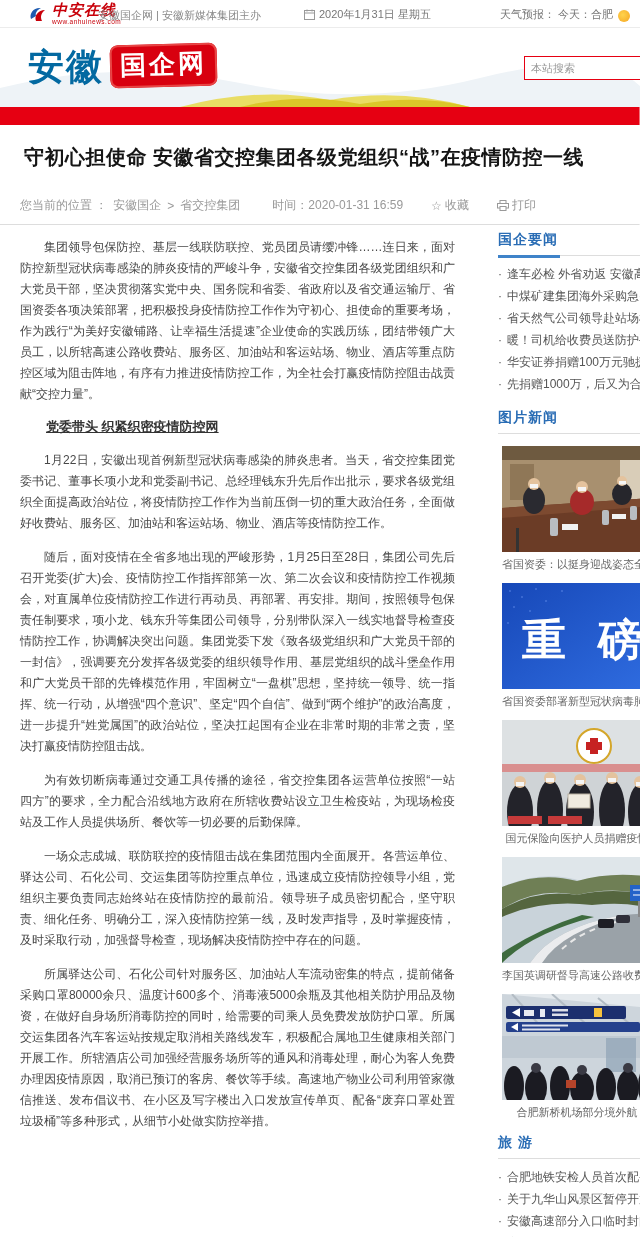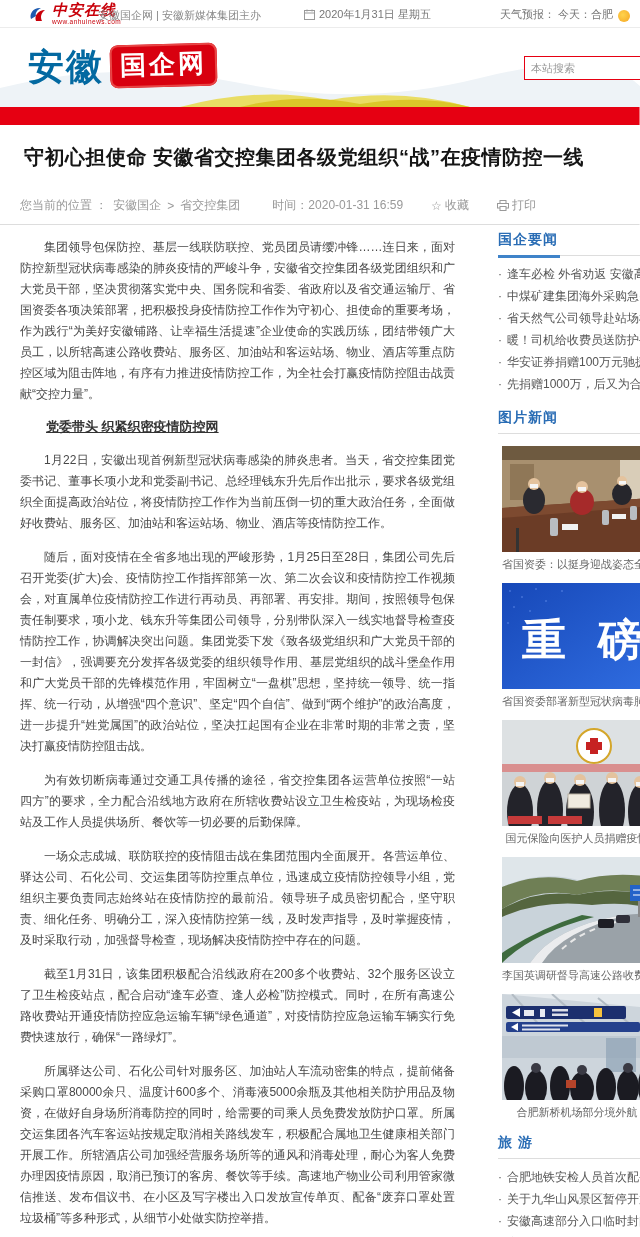--- a/index.html
+++ b/index.html
@@ -172,21 +172,20 @@
 
 <div class="columns">
 
   <div class="article">
     <p>集团领导包保防控、基层一线联防联控、党员团员请缨冲锋……连日来，面对防控新型冠状病毒感染的肺炎疫情的严峻斗争，安徽省交控集团各级党团组织和广大党员干部，坚决贯彻落实党中央、国务院和省委、省政府以及省交通运输厅、省国资委各项决策部署，把积极投身疫情防控工作作为守初心、担使命的重要考场，作为践行“为美好安徽铺路、让幸福生活提速”企业使命的实践历练，团结带领广大员工，以所辖高速公路收费站、服务区、加油站和客运站场、物业、酒店等重点防控区域为阻击阵地，有序有力推进疫情防控工作，为全社会打赢疫情防控阻击战贡献“交控力量”。</p>
     <h3>党委带头 织紧织密疫情防控网</h3>
     <p>1月22日，安徽出现首例新型冠状病毒感染的肺炎患者。当天，省交控集团党委书记、董事长项小龙和党委副书记、总经理钱东升先后作出批示，要求各级党组织全面提高政治站位，将疫情防控工作作为当前压倒一切的重大政治任务，全面做好收费站、服务区、加油站和客运站场、物业、酒店等疫情防控工作。</p>
     <p>随后，面对疫情在全省多地出现的严峻形势，1月25日至28日，集团公司先后召开党委(扩大)会、疫情防控工作指挥部第一次、第二次会议和疫情防控工作视频会，对直属单位疫情防控工作进行再动员、再部署、再安排。期间，按照领导包保责任制要求，项小龙、钱东升等集团公司领导，分别带队深入一线实地督导检查疫情防控工作，协调解决突出问题。集团党委下发《致各级党组织和广大党员干部的一封信》，强调要充分发挥各级党委的组织领导作用、基层党组织的战斗堡垒作用和广大党员干部的先锋模范作用，牢固树立“一盘棋”思想，坚持统一领导、统一指挥、统一行动，从增强“四个意识”、坚定“四个自信”、做到“两个维护”的政治高度，进一步提升“姓党属国”的政治站位，坚决扛起国有企业在非常时期的非常之责，坚决打赢疫情防控阻击战。</p>
     <p>为有效切断病毒通过交通工具传播的途径，省交控集团各运营单位按照“一站四方”的要求，全力配合沿线地方政府在所辖收费站设立卫生检疫站，为现场检疫站及工作人员提供场所、餐饮等一切必要的后勤保障。</p>
     <p>一场众志成城、联防联控的疫情阻击战在集团范围内全面展开。各营运单位、驿达公司、石化公司、交运集团等防控重点单位，迅速成立疫情防控领导小组，党组织主要负责同志始终站在疫情防控的最前沿。领导班子成员密切配合，坚守职责、细化任务、明确分工，深入疫情防控第一线，及时发声指导，及时掌握疫情，及时采取行动，加强督导检查，现场解决疫情防控中存在的问题。</p>
-    <p>截至1月31日，该集团积极配合沿线政府在200多个收费站、32个服务区设立了卫生检疫站点，配合启动“逢车必查、逢人必检”防控模式。同时，在所有高速公路收费站开通疫情防控应急运输车辆“绿色通道”，对疫情防控应急运输车辆实行免费快速放行，确保“一路绿灯”。</p>
     <p>所属驿达公司、石化公司针对服务区、加油站人车流动密集的特点，提前储备采购口罩80000余只、温度计600多个、消毒液5000余瓶及其他相关防护用品及物资，在做好自身场所消毒防控的同时，给需要的司乘人员免费发放防护口罩。所属交运集团各汽车客运站按规定取消相关路线发车，积极配合属地卫生健康相关部门开展工作。所辖酒店公司加强经营服务场所等的通风和消毒处理，耐心为客人免费办理因疫情原因，取消已预订的客房、餐饮等手续。高速地产物业公司利用管家微信推送、发布倡议书、在小区及写字楼出入口发放宣传单页、配备“废弃口罩处置垃圾桶”等多种形式，从细节小处做实防控举措。</p>
 
   </div>
 
   <div class="sidebar">
 
     <div class="side-sec">
       <div class="side-title">国企要闻</div>
       <div class="side-title" style="border:none;padding:0;height:0;">
           <i></i>

